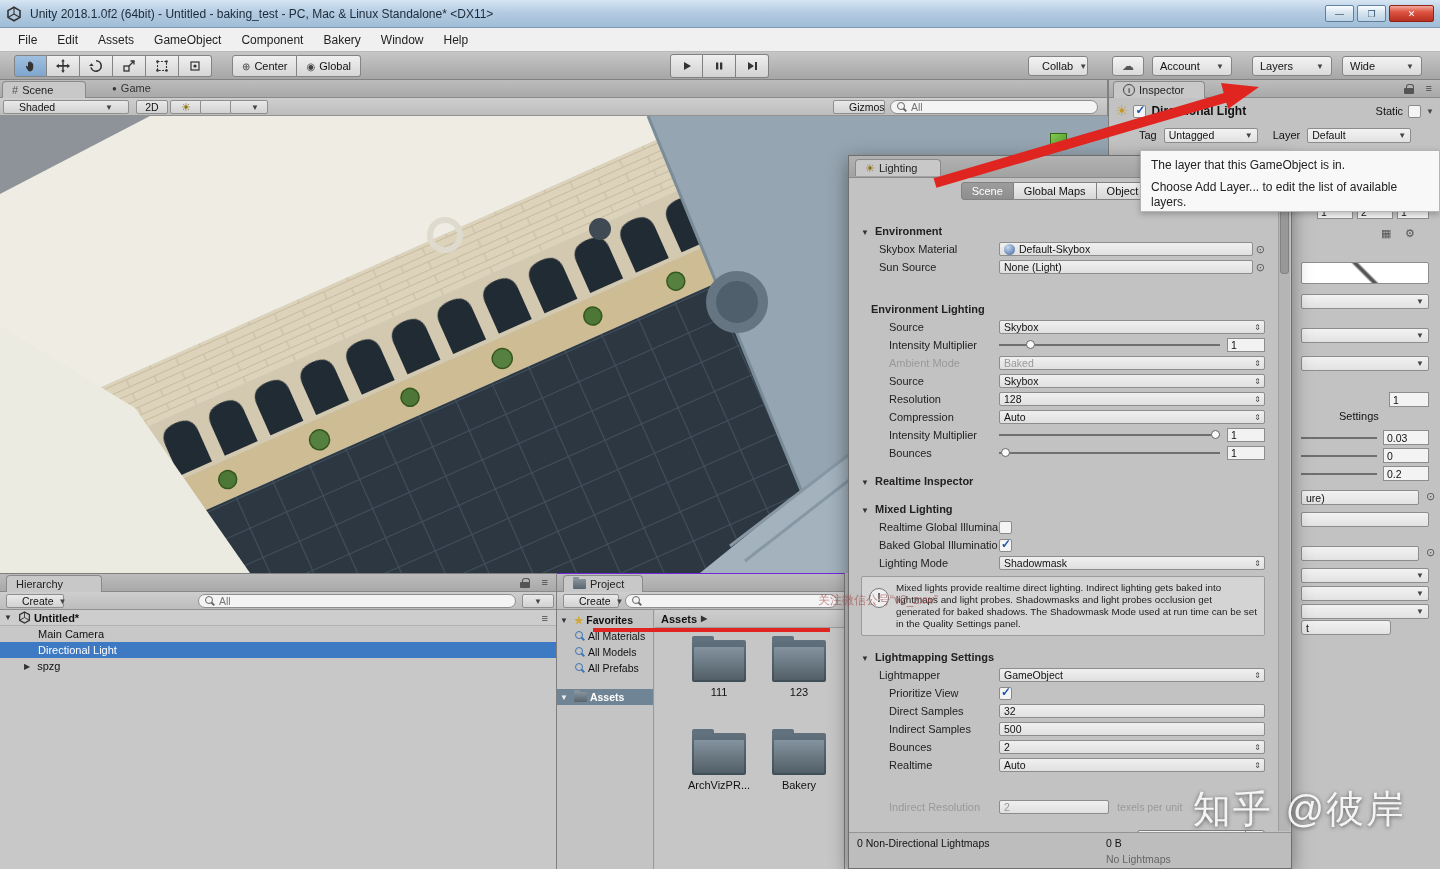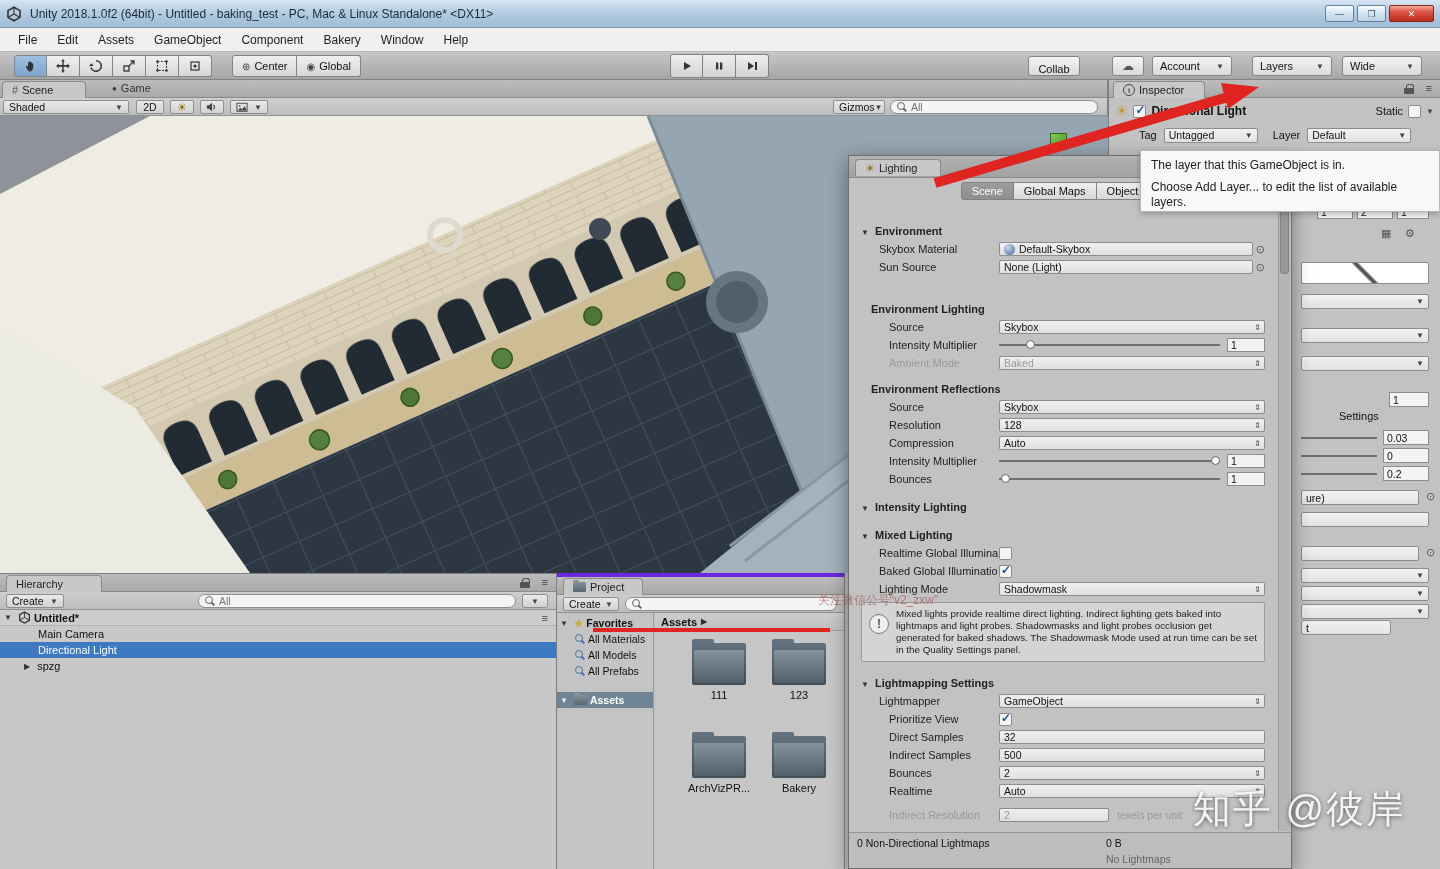--- a/index.html
+++ b/index.html
@@ -27,41 +27,41 @@
 .playgroup{position:absolute;left:670px;top:2px;display:flex;}
 .play{width:33px;height:24px;background:linear-gradient(#efefef,#d2d2d2);border:1px solid #808080;border-left:none;display:flex;align-items:center;justify-content:center;}
 .play:first-child{border-left:1px solid #808080;border-radius:3px 0 0 3px;}
 .play:last-child{border-radius:0 3px 3px 0;}
 .ddbtn{position:absolute;top:4px;height:20px;background:linear-gradient(#f4f4f4,#dadada);border:1px solid #848484;border-radius:3px;display:flex;align-items:center;justify-content:space-between;padding:0 7px;font-size:11px;gap:6px;}
 .ar{font-size:8px;color:#444;}
 
 .tabstrip{background:linear-gradient(#bcbcbc,#a9a9a9);border-bottom:1px solid #8a8a8a;position:absolute;left:0;top:0;right:0;height:18px;}
 .tab{position:absolute;top:1px;height:17px;background:#c8c8c8;border:1px solid #8a8a8a;border-bottom:none;border-radius:4px 4px 0 0;display:flex;align-items:center;gap:4px;padding:0 9px;font-size:11px;color:#222;}
 .ctrlbar{position:absolute;left:0;right:0;height:18px;background:linear-gradient(#cecece,#bdbdbd);border-bottom:1px solid #919191;}
-.smalldd{position:absolute;top:2px;height:14px;display:flex;align-items:center;justify-content:space-between;padding:0 5px;background:linear-gradient(#e9e9e9,#d2d2d2);border:1px solid #8f8f8f;border-radius:2px;font-size:10.5px;}
+.smalldd{position:absolute;top:2px;height:14px;display:flex;align-items:center;justify-content:space-between;gap:5px;padding:0 15px;background:linear-gradient(#e9e9e9,#d2d2d2);border:1px solid #8f8f8f;border-radius:2px;font-size:10.5px;}
 .pill{position:absolute;top:2px;height:14px;background:#f4f4f4;border:1px solid #8f8f8f;border-radius:8px;display:flex;align-items:center;padding:0 6px;gap:4px;}
 .pill input{border:none;background:transparent;outline:none;font-size:10.5px;width:100%;color:#333;}
 .mag{width:10px;height:10px;position:relative;flex:none;}
 .mag::before{content:'';position:absolute;width:6px;height:6px;border:1.4px solid #666;border-radius:50%;left:0;top:0;}
 .mag::after{content:'';position:absolute;width:4px;height:1.6px;background:#666;transform:rotate(45deg);left:6px;top:7.4px;}
 .mag.blue::before{border-color:#3f74b4;}
 .mag.blue::after{background:#3f74b4;}
 
 #scenepanel{left:0;top:80px;width:1108px;height:493px;background:#9aa6ad;border-right:1px solid #828282;}
 #sceneviewport{position:absolute;left:0;top:36px;width:1108px;height:457px;}
 #gizmocube{position:absolute;left:1050px;top:53px;width:17px;height:17px;background:linear-gradient(135deg,#84c953,#4f9427);border:1px solid #2f6a12;}
 
 #hierarchy{left:0;top:573px;width:557px;height:296px;background:#c8c8c8;border-top:1px solid #7e7e7e;border-right:1px solid #7e7e7e;}
 .hrow{position:absolute;left:0;right:0;height:16px;display:flex;align-items:center;font-size:11px;color:#111;}
 .hrow.sel{background:#3e79c4;color:#fff;}
 .lockicon{width:10px;height:9px;position:relative;}
 .lockicon::before{content:'';position:absolute;left:2px;top:0;width:6px;height:5px;border:1.4px solid #555;border-bottom:none;border-radius:3px 3px 0 0;}
 .lockicon::after{content:'';position:absolute;left:0;top:4px;width:10px;height:6px;background:#555;border-radius:1px;}
 
-#project{left:557px;top:573px;width:288px;height:296px;background:#c2c2c2;border-top:4px solid #6d28d9;border-right:1px solid #7e7e7e;}
+#project{left:557px;top:573px;width:288px;height:296px;background:#c2c2c2;border-top:1px solid #6d28d9;border-right:1px solid #7e7e7e;}
 #projleft{position:absolute;left:0;top:36px;bottom:0;width:97px;background:#c4c4c4;border-right:1px solid #9a9a9a;}
 #projright{position:absolute;left:98px;top:36px;right:0;bottom:0;background:#c6c6c6;}
 .prow{position:absolute;left:0;right:0;height:16px;display:flex;align-items:center;font-size:10.5px;gap:3px;}
 .foldertile{position:absolute;width:72px;text-align:center;}
 .foldericon{width:54px;height:42px;margin:0 auto;position:relative;background:linear-gradient(#61727e,#404e58);border-radius:2px;}
 .foldericon::before{content:'';position:absolute;top:-4px;left:0;width:22px;height:5px;background:#61727e;border-radius:2px 2px 0 0;}
 .foldericon::after{content:'';position:absolute;left:2px;right:2px;top:7px;bottom:2px;background:linear-gradient(#84939e,#525f69);border-radius:1px;}
 .minifolder{width:13px;height:10px;position:relative;background:linear-gradient(#87929b,#5a666f);border-radius:1px;flex:none;}
 .minifolder::before{content:'';position:absolute;top:-2px;left:0;width:6px;height:2px;background:#87929b;border-radius:1px 1px 0 0;}
 
@@ -202,21 +202,21 @@
           <rect x="7" y="2.5" width="2.3" height="7" fill="#333"></rect>
         </svg>
       </span>
     <span class="play">
         <svg width="13" height="12" viewBox="0 0 13 12">
           <path d="M2 2l6 4-6 4z" fill="#333"></path>
           <rect x="9" y="2" width="2" height="8" fill="#333"></rect>
         </svg>
       </span>
   </div>
-  <span class="ddbtn" style="left:1028px;width:52px;flex-direction:column;">
+  <span class="ddbtn" style="left:1028px;width:60px;">
       <svg width="12" height="12" viewBox="0 0 14 14">
         <circle cx="7" cy="7" r="5.4" fill="none" stroke="#444" stroke-width="1.4"></circle>
         <path d="M4.4 7l1.9 2 3.4-4" fill="none" stroke="#444" stroke-width="1.4"></path>
       </svg>
       <span>Collab</span>
       <span class="ar">▼</span>
     </span>
   <span class="ddbtn" style="left:1112px;width:32px;justify-content:center;">
       <span style="font-size:12px;color:#555;">☁</span>
     </span>
@@ -586,23 +586,20 @@
           </span>
         </span>
     </div>
     <div class="lrow">
       <span class="lbl dis" style="padding-left:40px;">Ambient Mode</span>
       <span class="fld dis">
           <span class="dis">Baked</span>
           <span class="arr">⇕</span>
         </span>
     </div>
-    <div class="lrow" style="margin-top:8px;">
-        <span class="lbl h2">Environment Reflections</span>
-      </div>
     <div class="lrow">
       <span class="lbl" style="padding-left:40px;">Source</span>
       <span class="fld">
           <span>Skybox</span>
           <span class="arr">⇕</span>
         </span>
     </div>
     <div class="lrow">
       <span class="lbl" style="padding-left:40px;">Resolution</span>
       <span class="fld">
@@ -634,21 +631,21 @@
           <span class="track">
             <span class="thumb" style="left:1%;"></span>
           </span>
           <span class="nb">
             <span>1</span>
           </span>
         </span>
     </div>
 
     <div class="lrow" style="margin-top:10px;">
-        <span class="lbl h1"><span class="fold">▼</span> <span>Intensity Lighting</span></span>
+        <span class="lbl h1"><span class="fold">▼</span> <span>Realtime Inspector</span></span>
       </div>
     <div class="lrow" style="margin-top:10px;">
         <span class="lbl h1"><span class="fold">▼</span> <span>Mixed Lighting</span></span>
       </div>
 
     <div class="lrow">
       <span class="lbl">Realtime Global Illumina</span>
       <span class="cb"></span>
     </div>
     <div class="lrow">
@@ -700,21 +697,21 @@
           <span class="arr">⇕</span>
         </span>
     </div>
     <div class="lrow">
       <span class="lbl" style="padding-left:40px;">Realtime</span>
       <span class="fld">
           <span>Auto</span>
           <span class="arr">⇕</span>
         </span>
     </div>
-    <div class="lrow" style="margin-top:6px;">
+    <div class="lrow" style="margin-top:24px;">
       <span class="lbl dis" style="padding-left:40px;">Indirect Resolution</span>
       <span class="fld dis" style="flex:0 0 110px;">
           <span class="dis">2</span>
         </span>
       <span class="dis" style="margin-left:8px;font-size:10.5px;">texels per unit</span>
     </div>
 
     <div class="lfoot">
       <span class="cb"></span>
       <span>Auto Generate</span>

